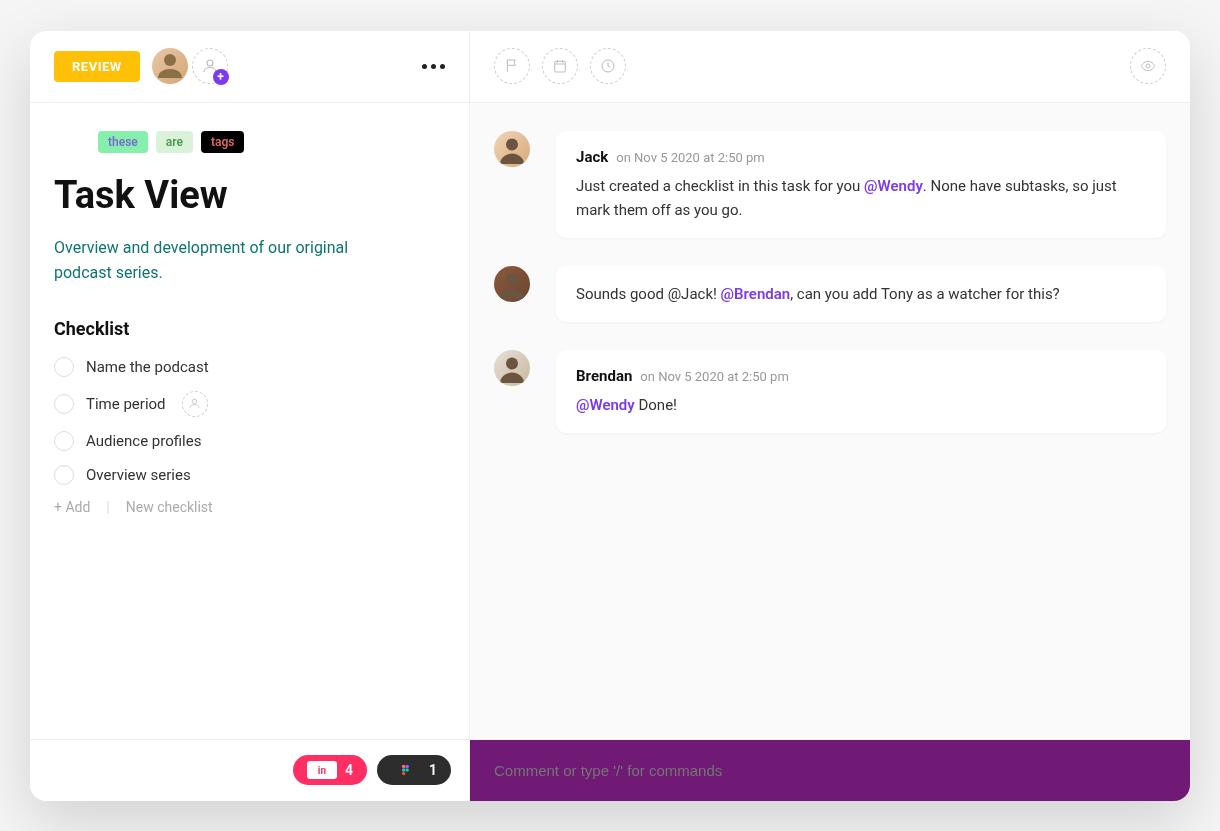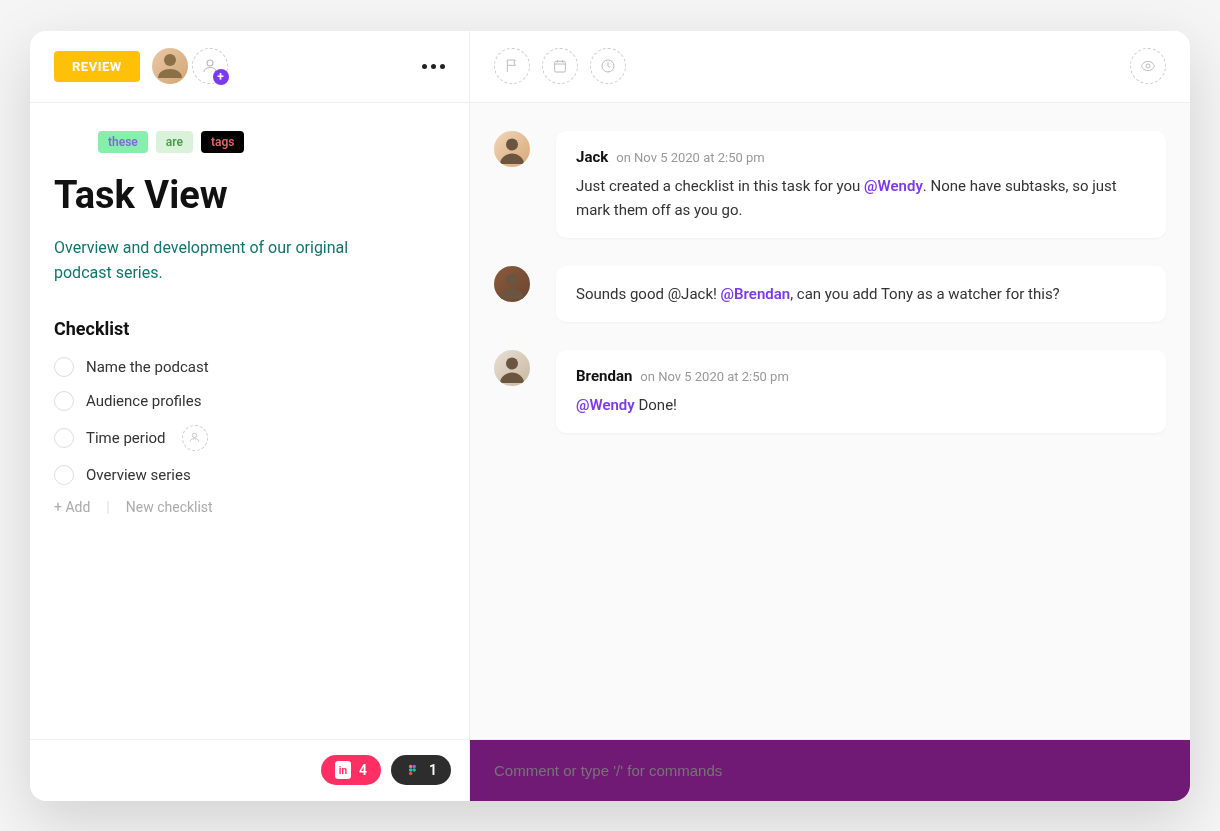--- a/index.html
+++ b/index.html
@@ -236,21 +236,21 @@
   gap: 8px;
   padding: 6px 14px;
   border-radius: 20px;
   font-size: 14px;
   font-weight: 600;
   color: #fff;
 }
 .pill-pink { background: #ff2e63; }
 .pill-dark { background: #2d2d2d; }
 .pill .icon-box {
-  width: 16px; height: 18px;
+  width: 30px; height: 18px;
   display: flex;
   align-items: center;
   justify-content: center;
   font-size: 10px;
   font-weight: 700;
 }
 .pill-pink .icon-box { background: #fff; color: #ff2e63; border-radius: 3px; }
 .pill-dark .icon-box svg { width: 14px; height: 14px; }
 .footer-right {
   height: 62px;
@@ -307,31 +307,31 @@
       <h1 class="task-title">Task View</h1>
       <p class="task-desc">Overview and development of our original podcast series.</p>
       <h3 class="checklist-heading">Checklist</h3>
       <div id="checklist-items">
           <div class="checklist-item">
             <div class="check-circle"></div>
             <span>Name the podcast</span>
           </div>
           <div class="checklist-item">
             <div class="check-circle"></div>
-            <span>Audience profiles</span>
-          </div>
-          <div class="checklist-item">
-            <div class="check-circle"></div>
             <span>Time period</span>
             <div class="assign-dashed">
               <svg viewBox="0 0 24 24" stroke-width="1.5">
                 <circle cx="12" cy="8" r="4"></circle>
                 <path d="M4 20c0-4 4-6 8-6s8 2 8 6"></path>
               </svg>
             </div>
+          </div>
+          <div class="checklist-item">
+            <div class="check-circle"></div>
+            <span>Audience profiles</span>
           </div>
           <div class="checklist-item">
             <div class="check-circle"></div>
             <span>Overview series</span>
           </div>
         </div>
       <div class="checklist-actions">
         <span>+ Add</span>
         <span class="divider">|</span>
         <span>New checklist</span>

